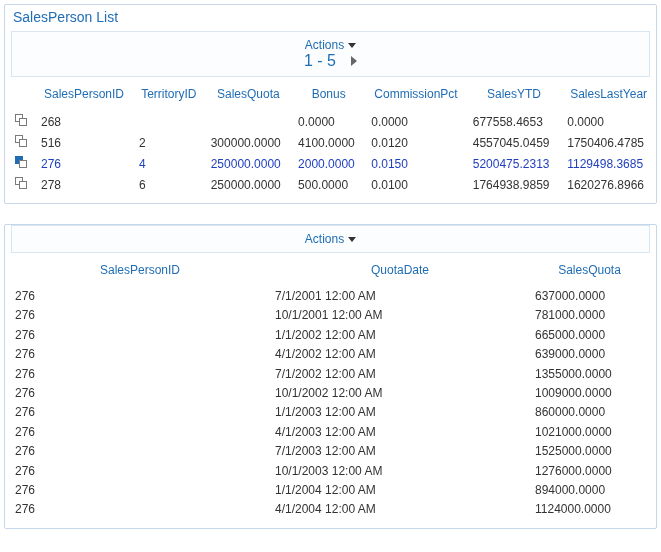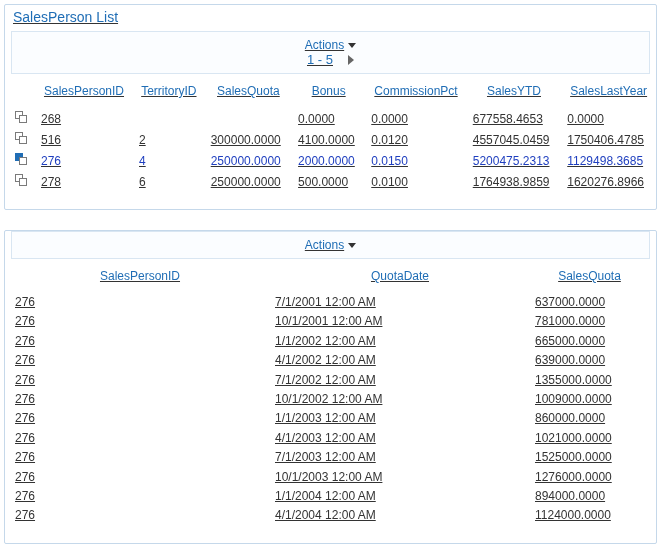--- a/index.html
+++ b/index.html
@@ -9,22 +9,21 @@
     font-family: "Segoe UI", Tahoma, Arial, sans-serif;
     font-size: 12px;
     background: #fff;
     color: #333;
     width: 661px;
   }
   .region {
     border: 1px solid #c5d8ea;
     border-radius: 2px;
     margin-bottom: 20px;
-    padding-bottom: 17px;
-    text-decoration: underline;
+    padding-bottom: 8px;
   }
   .region-title {
     color: #1f6db5;
     font-size: 14px;
     padding: 4px 8px 6px 8px;
   }
   .toolbar {
     border: 1px solid #d9e6f2;
     margin: 0 6px 6px 6px;
     padding: 6px 8px;
@@ -44,21 +43,21 @@
   }
   .caret-down {
     width: 0; height: 0;
     border-left: 4px solid transparent;
     border-right: 4px solid transparent;
     border-top: 5px solid #333;
     display: inline-block;
   }
   .paginator {
     color: #1f6db5;
-    font-size: 13px;
+    font-size: 16px;
     display: inline-flex;
     align-items: center;
     gap: 15px;
   }
   .caret-right {
     width: 0; height: 0;
     border-top: 5px solid transparent;
     border-bottom: 5px solid transparent;
     border-left: 6px solid #666;
     display: inline-block;

